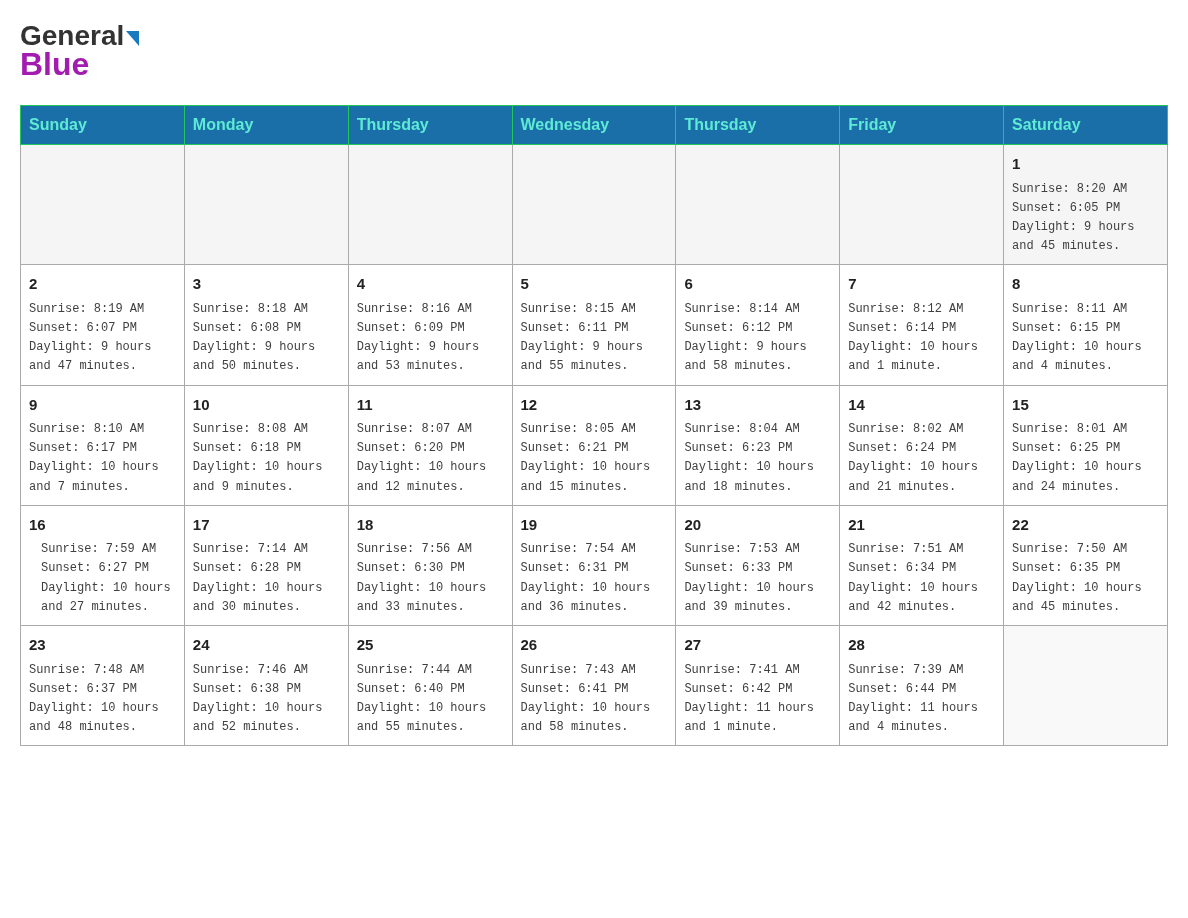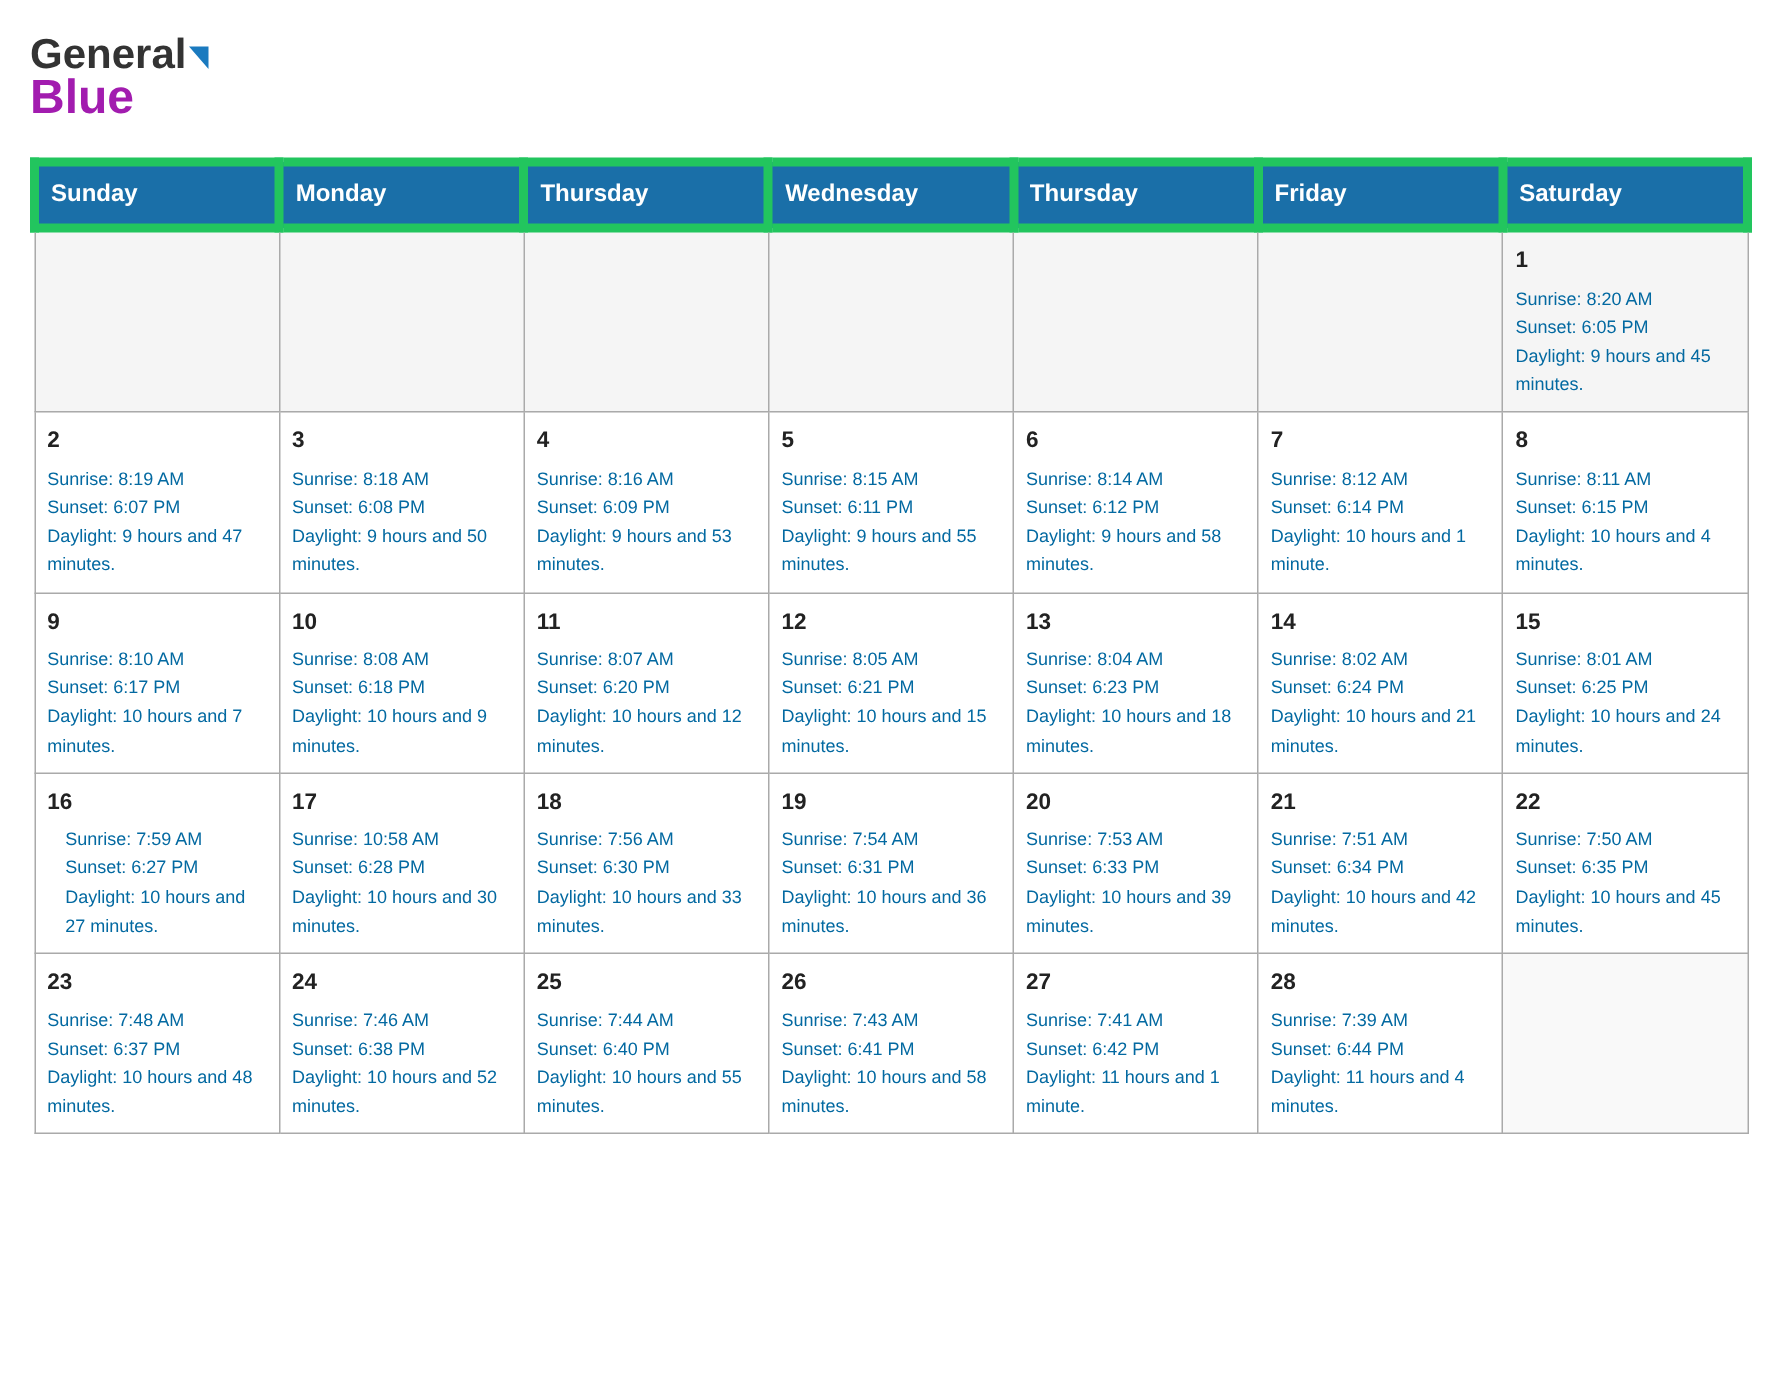--- a/index.html
+++ b/index.html
@@ -38,26 +38,26 @@
       font-weight: normal;
       color: #444;
     }
     .calendar {
       width: 100%;
       border-collapse: collapse;
       border: 1px solid #999;
     }
     .calendar th {
       background-color: #1a6fa8;
-      color: #ffffff;
+      color: #5eead4;
       font-size: 16px;
       font-weight: bold;
       padding: 10px 8px;
       text-align: left;
-      border: 6px solid #22c55e;
+      border: 1px solid #22c55e;
     }
     .calendar td {
       vertical-align: top;
       padding: 8px;
       border: 1px solid #aaa;
       width: 14.28%;
       min-height: 110px;
       font-size: 12.5px;
       color: #333;
       line-height: 1.5;
@@ -67,22 +67,23 @@
     }
     .day-num {
       font-size: 15px;
       font-weight: bold;
       color: #222;
       display: block;
       margin-bottom: 4px;
     }
     .day-info {
       font-size: 12px;
-      color: #0369a1;
+      color: #404040;
       line-height: 1.6;
+      font-family: Liberation Mono, monospace;
     }
     .empty-cell {
       background: #f9f9f9;
     }
   </style>
 </head>
 <body>
 
 <div class="header">
   <div class="logo">
@@ -215,21 +216,21 @@
       </tr>
       <tr>
         <td>
           <span class="day-num">16</span>
           <div class="day-info" style="white-space: pre-line; margin-left: 12px;">Sunrise: 7:59 AM
 Sunset: 6:27 PM
 Daylight: 10 hours and 27 minutes.</div>
         </td>
         <td>
           <span class="day-num">17</span>
-          <div class="day-info" style="white-space: pre-line;">Sunrise: 10:58 AM
+          <div class="day-info" style="white-space: pre-line;">Sunrise: 7:14 AM
 Sunset: 6:28 PM
 Daylight: 10 hours and 30 minutes.</div>
         </td>
         <td>
           <span class="day-num">18</span>
           <div class="day-info" style="white-space: pre-line;">Sunrise: 7:56 AM
 Sunset: 6:30 PM
 Daylight: 10 hours and 33 minutes.</div>
         </td>
         <td>

